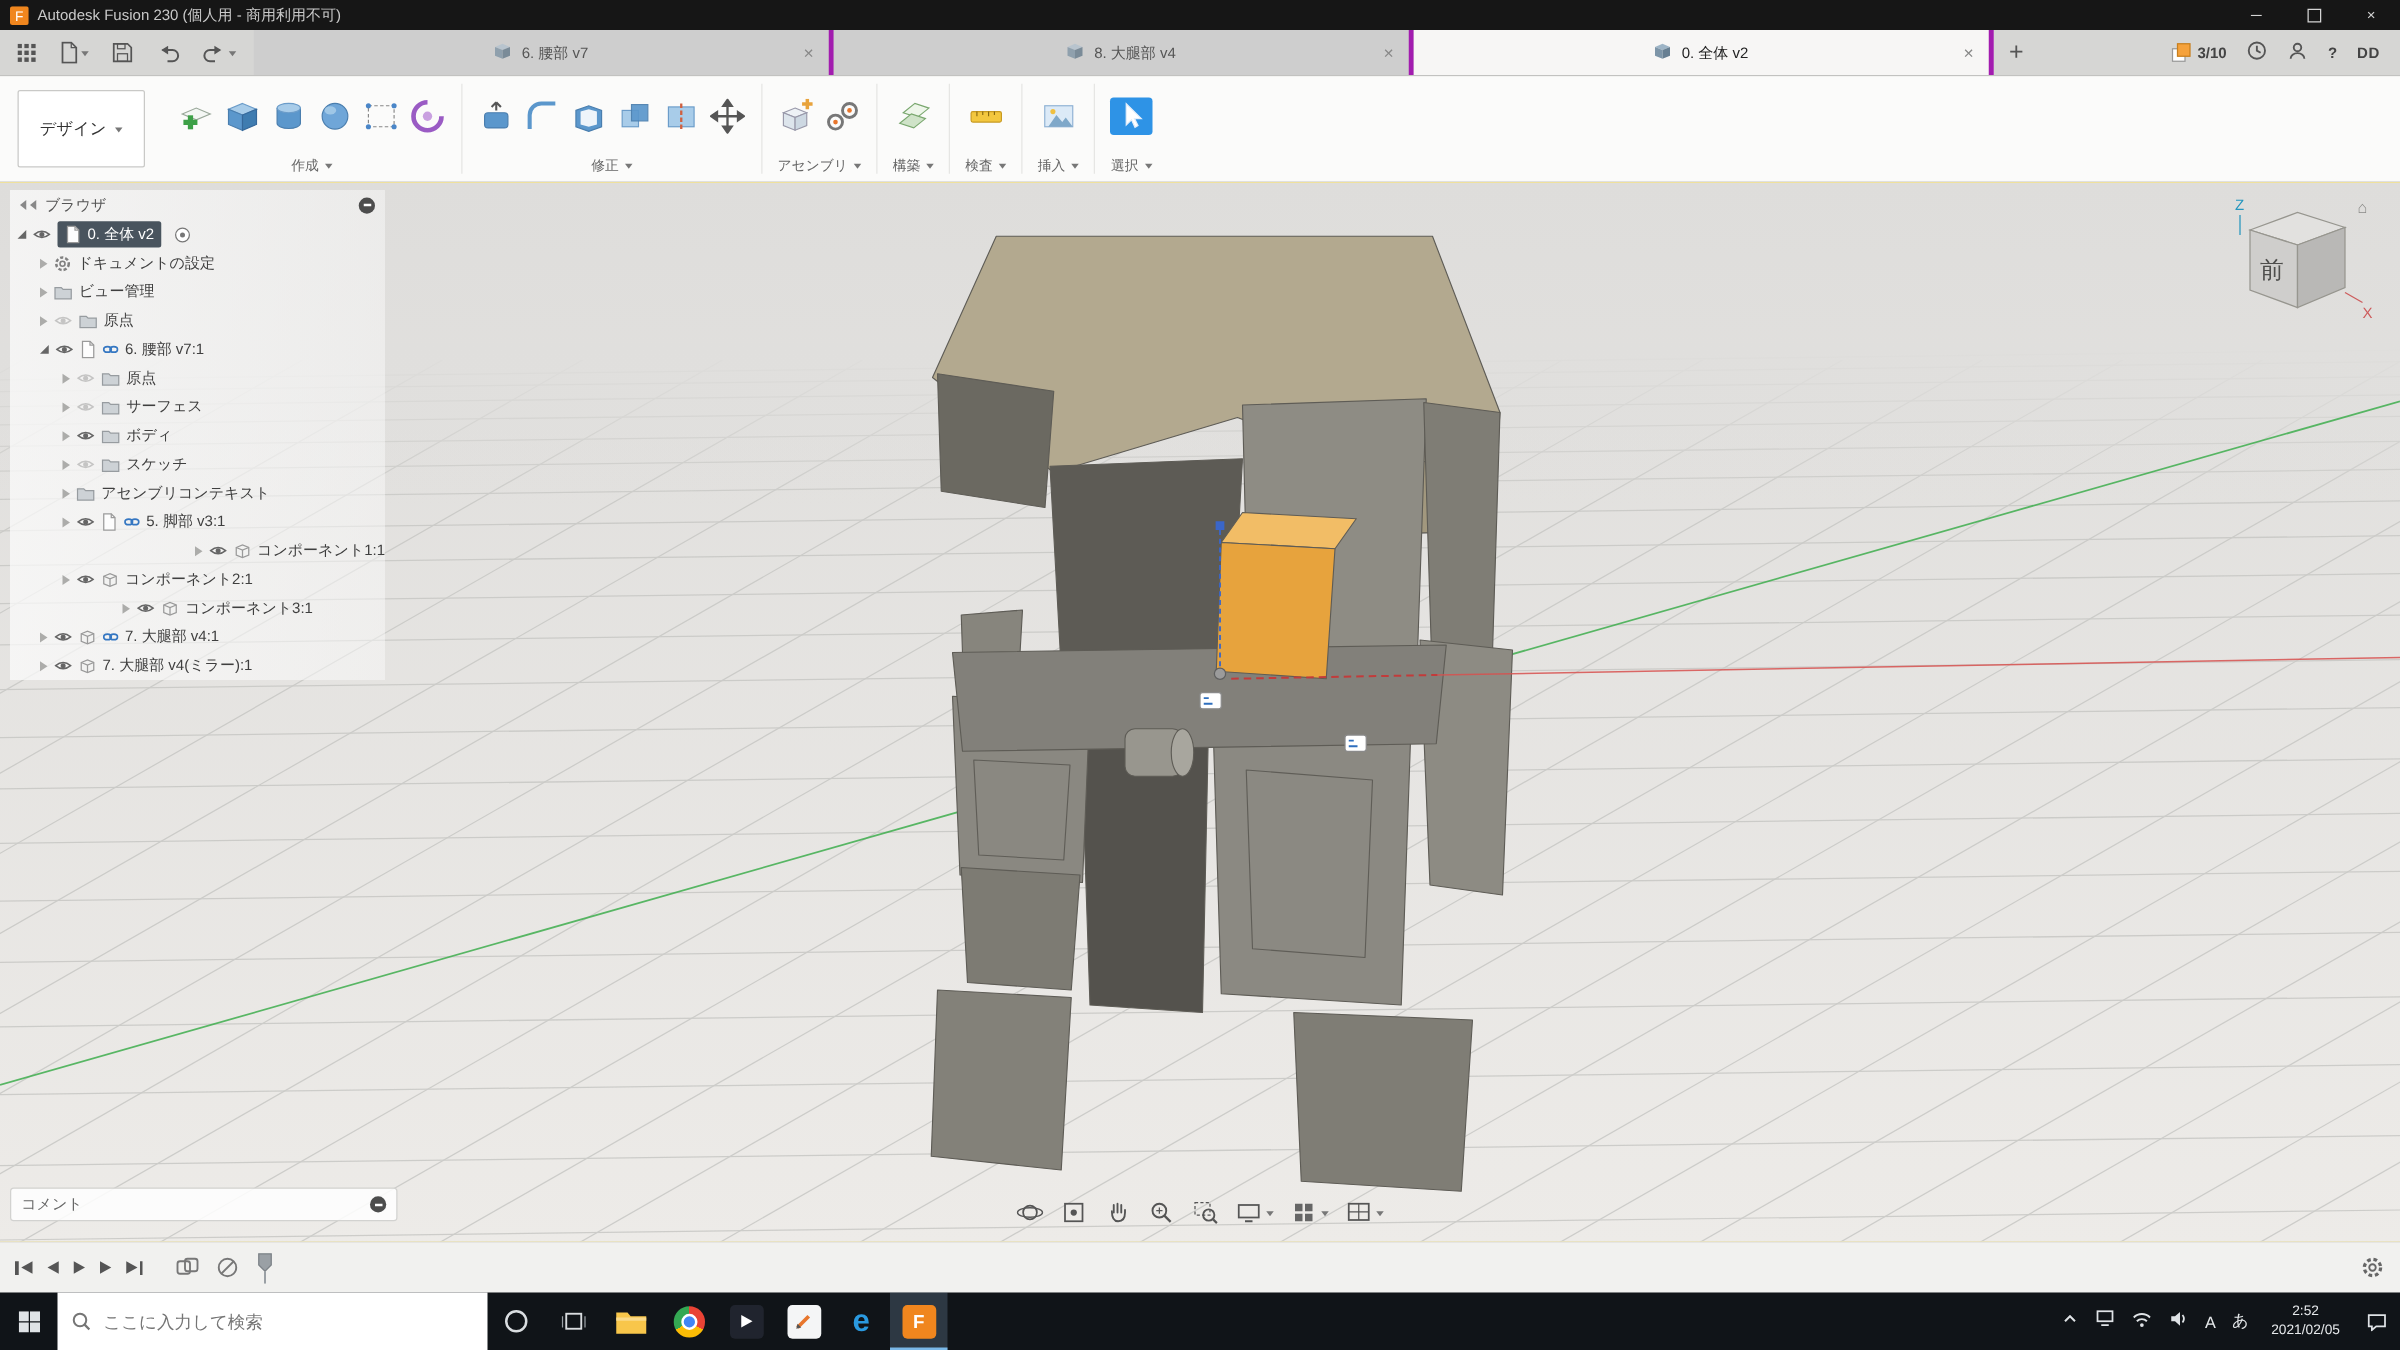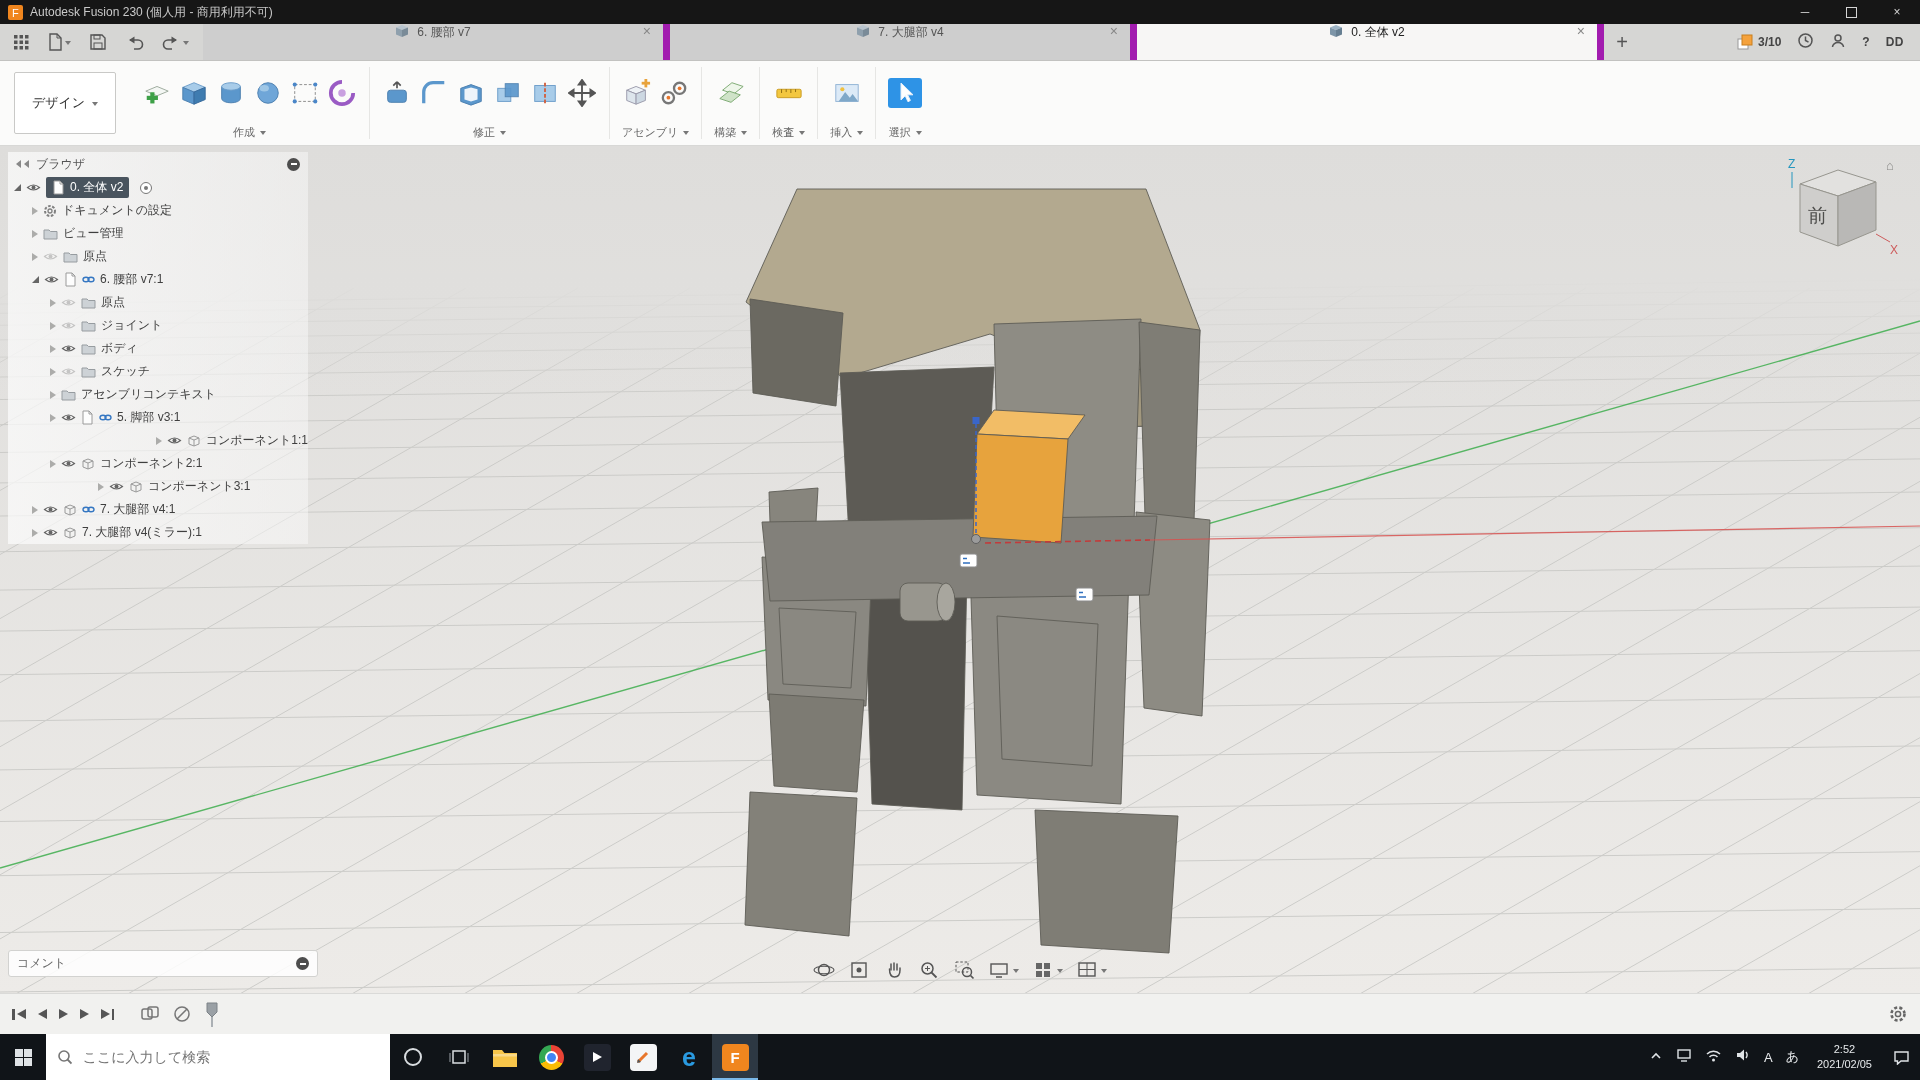--- a/index.html
+++ b/index.html
@@ -10,21 +10,21 @@
   #titlebar{height:24px;background:#161616;color:#c9c9c9;display:flex;align-items:center;font-size:12px;flex:0 0 auto;}
   #titlebar .logo{width:15px;height:15px;margin:0 7px 0 8px;display:flex;}
   #win-controls{margin-left:auto;display:flex;height:100%;}
   .wbtn{width:46px;height:100%;display:flex;align-items:center;justify-content:center;color:#d4d4d4;font-size:12px;}
   .wbtn .maxbox{width:9px;height:9px;border:1px solid #d4d4d4;display:inline-block;}
 
   
   #tabbar{height:36px;background:#d6d6d4;display:flex;align-items:stretch;flex:0 0 auto;border-bottom:1px solid #c2c2c0;}
   .qt-icons{display:flex;align-items:center;gap:18px;padding:0 14px;}
   .qt{display:flex;align-items:center;gap:2px;}
-  .doc-tab{width:460px;position:relative;display:flex;justify-content:center;gap:8px;font-size:12px;color:#555;background:#cecece;border-right:7px solid #a21caf;}
+  .doc-tab{width:460px;position:relative;display:flex;align-items:center;justify-content:center;gap:8px;font-size:12px;color:#555;background:#cecece;border-right:4px solid #a21caf;}
   .doc-tab.active{background:#f7f6f5;color:#222;}
   .tab-close{position:absolute;right:12px;color:#888;font-size:14px;line-height:1;}
   .tab-add{width:36px;display:flex;align-items:center;justify-content:center;font-size:20px;color:#555;}
   .tab-right{margin-left:auto;display:flex;align-items:center;gap:16px;padding-right:16px;color:#444;font-size:12px;}
   .job{display:flex;align-items:center;gap:5px;font-weight:bold;}
   .avatar{font-weight:bold;letter-spacing:.5px;}
 
   
   #toolbar{height:84px;background:#fbfbfa;border-bottom:1px solid #d8d8d6;display:flex;flex:0 0 auto;}
   #design-box{margin:11px 14px;width:100px;border:1px solid #c9c9c7;border-radius:2px;background:#fff;display:flex;align-items:center;justify-content:center;gap:7px;font-size:13px;color:#333;}
@@ -176,21 +176,21 @@
           </svg></span>
       <span>6. 腰部 v7</span>
       <span class="tab-close">×</span>
     </div>
     <div class="doc-tab">
       <span><svg width="14" height="14" viewBox="0 0 14 14">
             <polygon points="7,1 13,3.5 7,6 1,3.5" fill="#b8c4ce"></polygon>
             <polygon points="1,3.5 7,6 7,13 1,10.5" fill="#8fa0ad"></polygon>
             <polygon points="13,3.5 7,6 7,13 13,10.5" fill="#7a8b98"></polygon>
           </svg></span>
-      <span>7. 大腿部 v4</span>
+      <span>8. 大腿部 v4</span>
       <span class="tab-close">×</span>
     </div>
     <div class="doc-tab active">
       <span><svg width="14" height="14" viewBox="0 0 14 14">
             <polygon points="7,1 13,3.5 7,6 1,3.5" fill="#9db4c6"></polygon>
             <polygon points="1,3.5 7,6 7,13 1,10.5" fill="#7d95a8"></polygon>
             <polygon points="13,3.5 7,6 7,13 13,10.5" fill="#677f92"></polygon>
           </svg></span>
       <span>0. 全体 v2</span>
       <span class="tab-close">×</span>
@@ -640,21 +640,21 @@
               <svg width="15" height="11" viewBox="0 0 15 11">
                 <path d="M1.5 5.5 Q7.5 0.5 13.5 5.5 Q7.5 10.5 1.5 5.5 Z" fill="none" stroke="#666" stroke-width="1.2"></path>
                 <circle cx="7.5" cy="5.5" r="2" fill="#666"></circle>
               </svg>
             </span>
             <span class="ticon">
               <svg width="15" height="13" viewBox="0 0 15 13">
                 <path d="M1 3 H6 L7.5 4.5 H14 V12 H1 Z" fill="#cdd2d6" stroke="#979ca0"></path>
               </svg>
             </span>
-            <span class="tlabel">ジョイント</span>
+            <span class="tlabel">サーフェス</span>
           </div>
           <div class="trow" style="padding-left: 42px;">
             <span class="tri closed"></span>
             <span class="eye on">
               <svg width="15" height="11" viewBox="0 0 15 11">
                 <path d="M1.5 5.5 Q7.5 0.5 13.5 5.5 Q7.5 10.5 1.5 5.5 Z" fill="none" stroke="#666" stroke-width="1.2"></path>
                 <circle cx="7.5" cy="5.5" r="2" fill="#666"></circle>
               </svg>
             </span>
             <span class="ticon">

